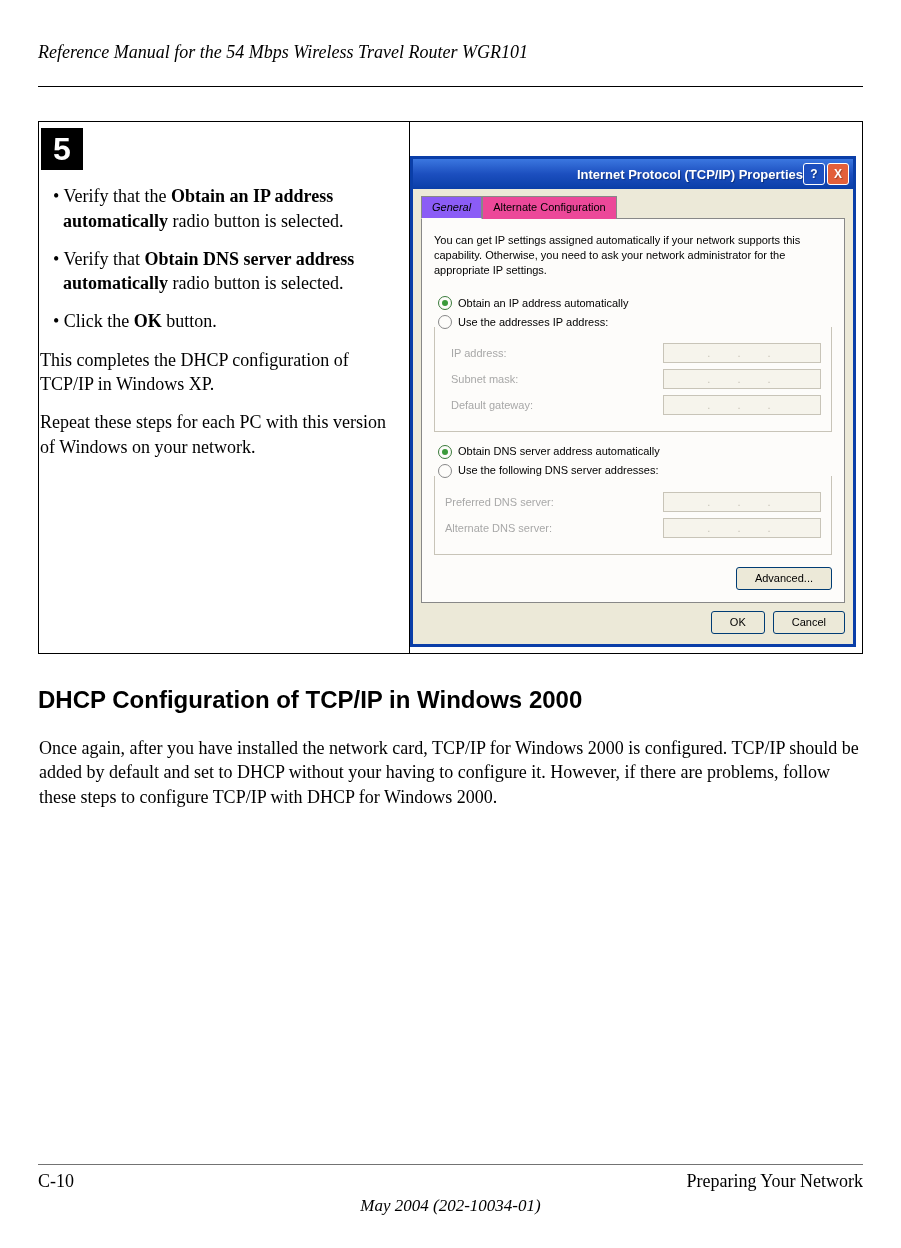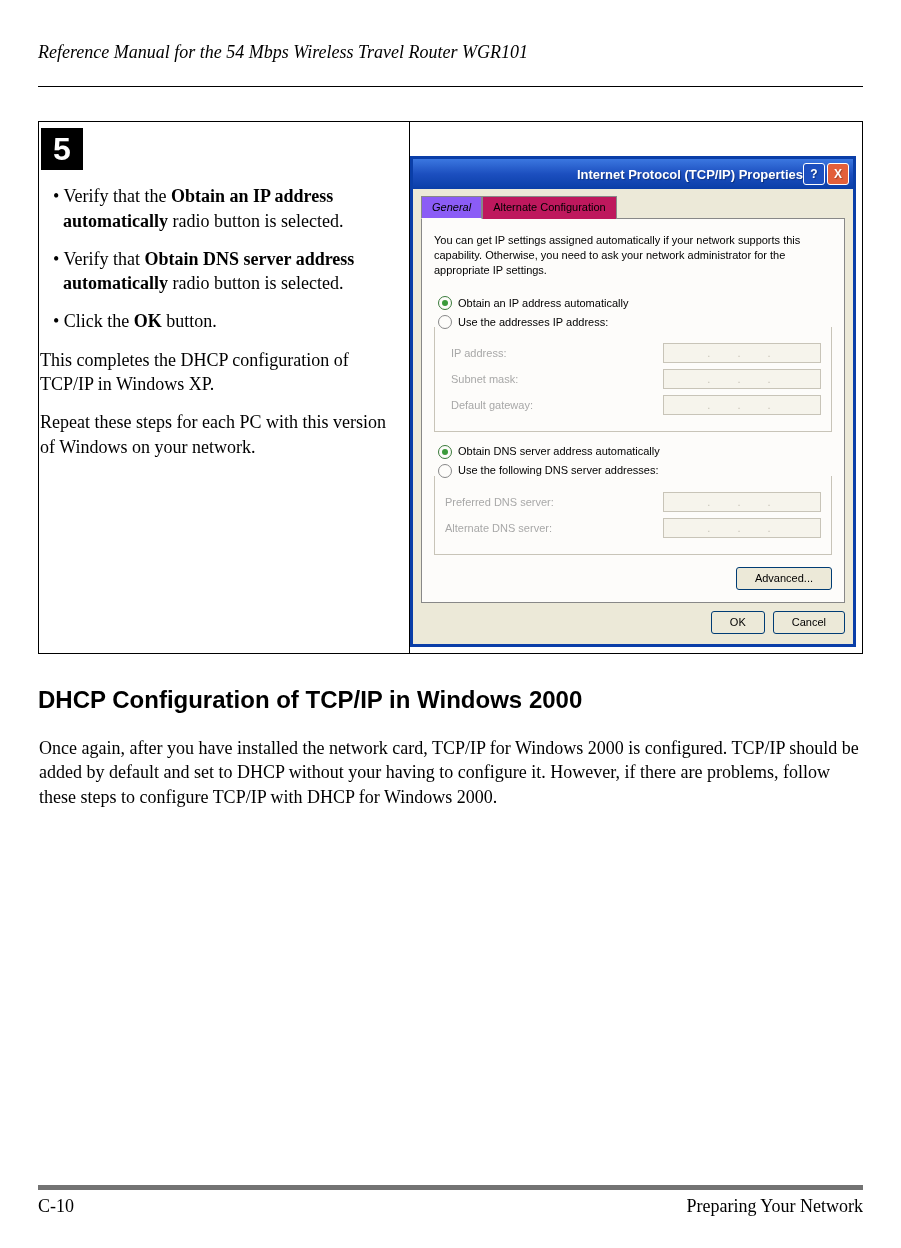--- a/index.html
+++ b/index.html
@@ -67,21 +67,21 @@
     position: absolute;
     bottom: 30px;
     left: 38px;
     right: 38px;
     width: 825px;
   }
   .footer-top {
     display: flex;
     justify-content: space-between;
     font-size: 18px;
-    border-top: 5px solid #737373;
+    border-top: 1px solid #737373;
     padding-top: 4px;
   }
   .footer-date {
     text-align: center;
     font-style: italic;
     font-size: 17px;
     margin-top: 2px;
   }
 
   
@@ -125,21 +125,21 @@
   .xp-body {
     padding: 0 8px 10px 8px;
   }
   .xp-tabs {
     display: flex;
     margin-top: 6px;
   }
   .xp-tab {
     border: 1px solid #888;
     border-bottom: none;
-    background: #be185d;
+    background: #ec4899;
     padding: 3px 10px;
     font-size: 11px;
     position: relative;
     top: 1px;
   }
   .xp-tab.active {
     background: #8b5cf6;
     border-bottom: 1px solid #fdfcfa;
     z-index: 2;
     font-style: italic;
@@ -319,13 +319,14 @@
   </table>
 
 <h2 class="section">DHCP Configuration of TCP/IP in Windows 2000</h2>
 <p class="bodytext">Once again, after you have installed the network card, TCP/IP for Windows 2000 is configured. TCP/IP should be added by default and set to DHCP without your having to configure it. However, if there are problems, follow these steps to configure TCP/IP with DHCP for Windows 2000.</p>
 
 <div class="footer">
   <div class="footer-top">
     <span>C-10</span>
     <span>Preparing Your Network</span>
   </div>
+  <div class="footer-date">May 2004 (202-10034-01)</div>
 </div>
 
 </body></html>

